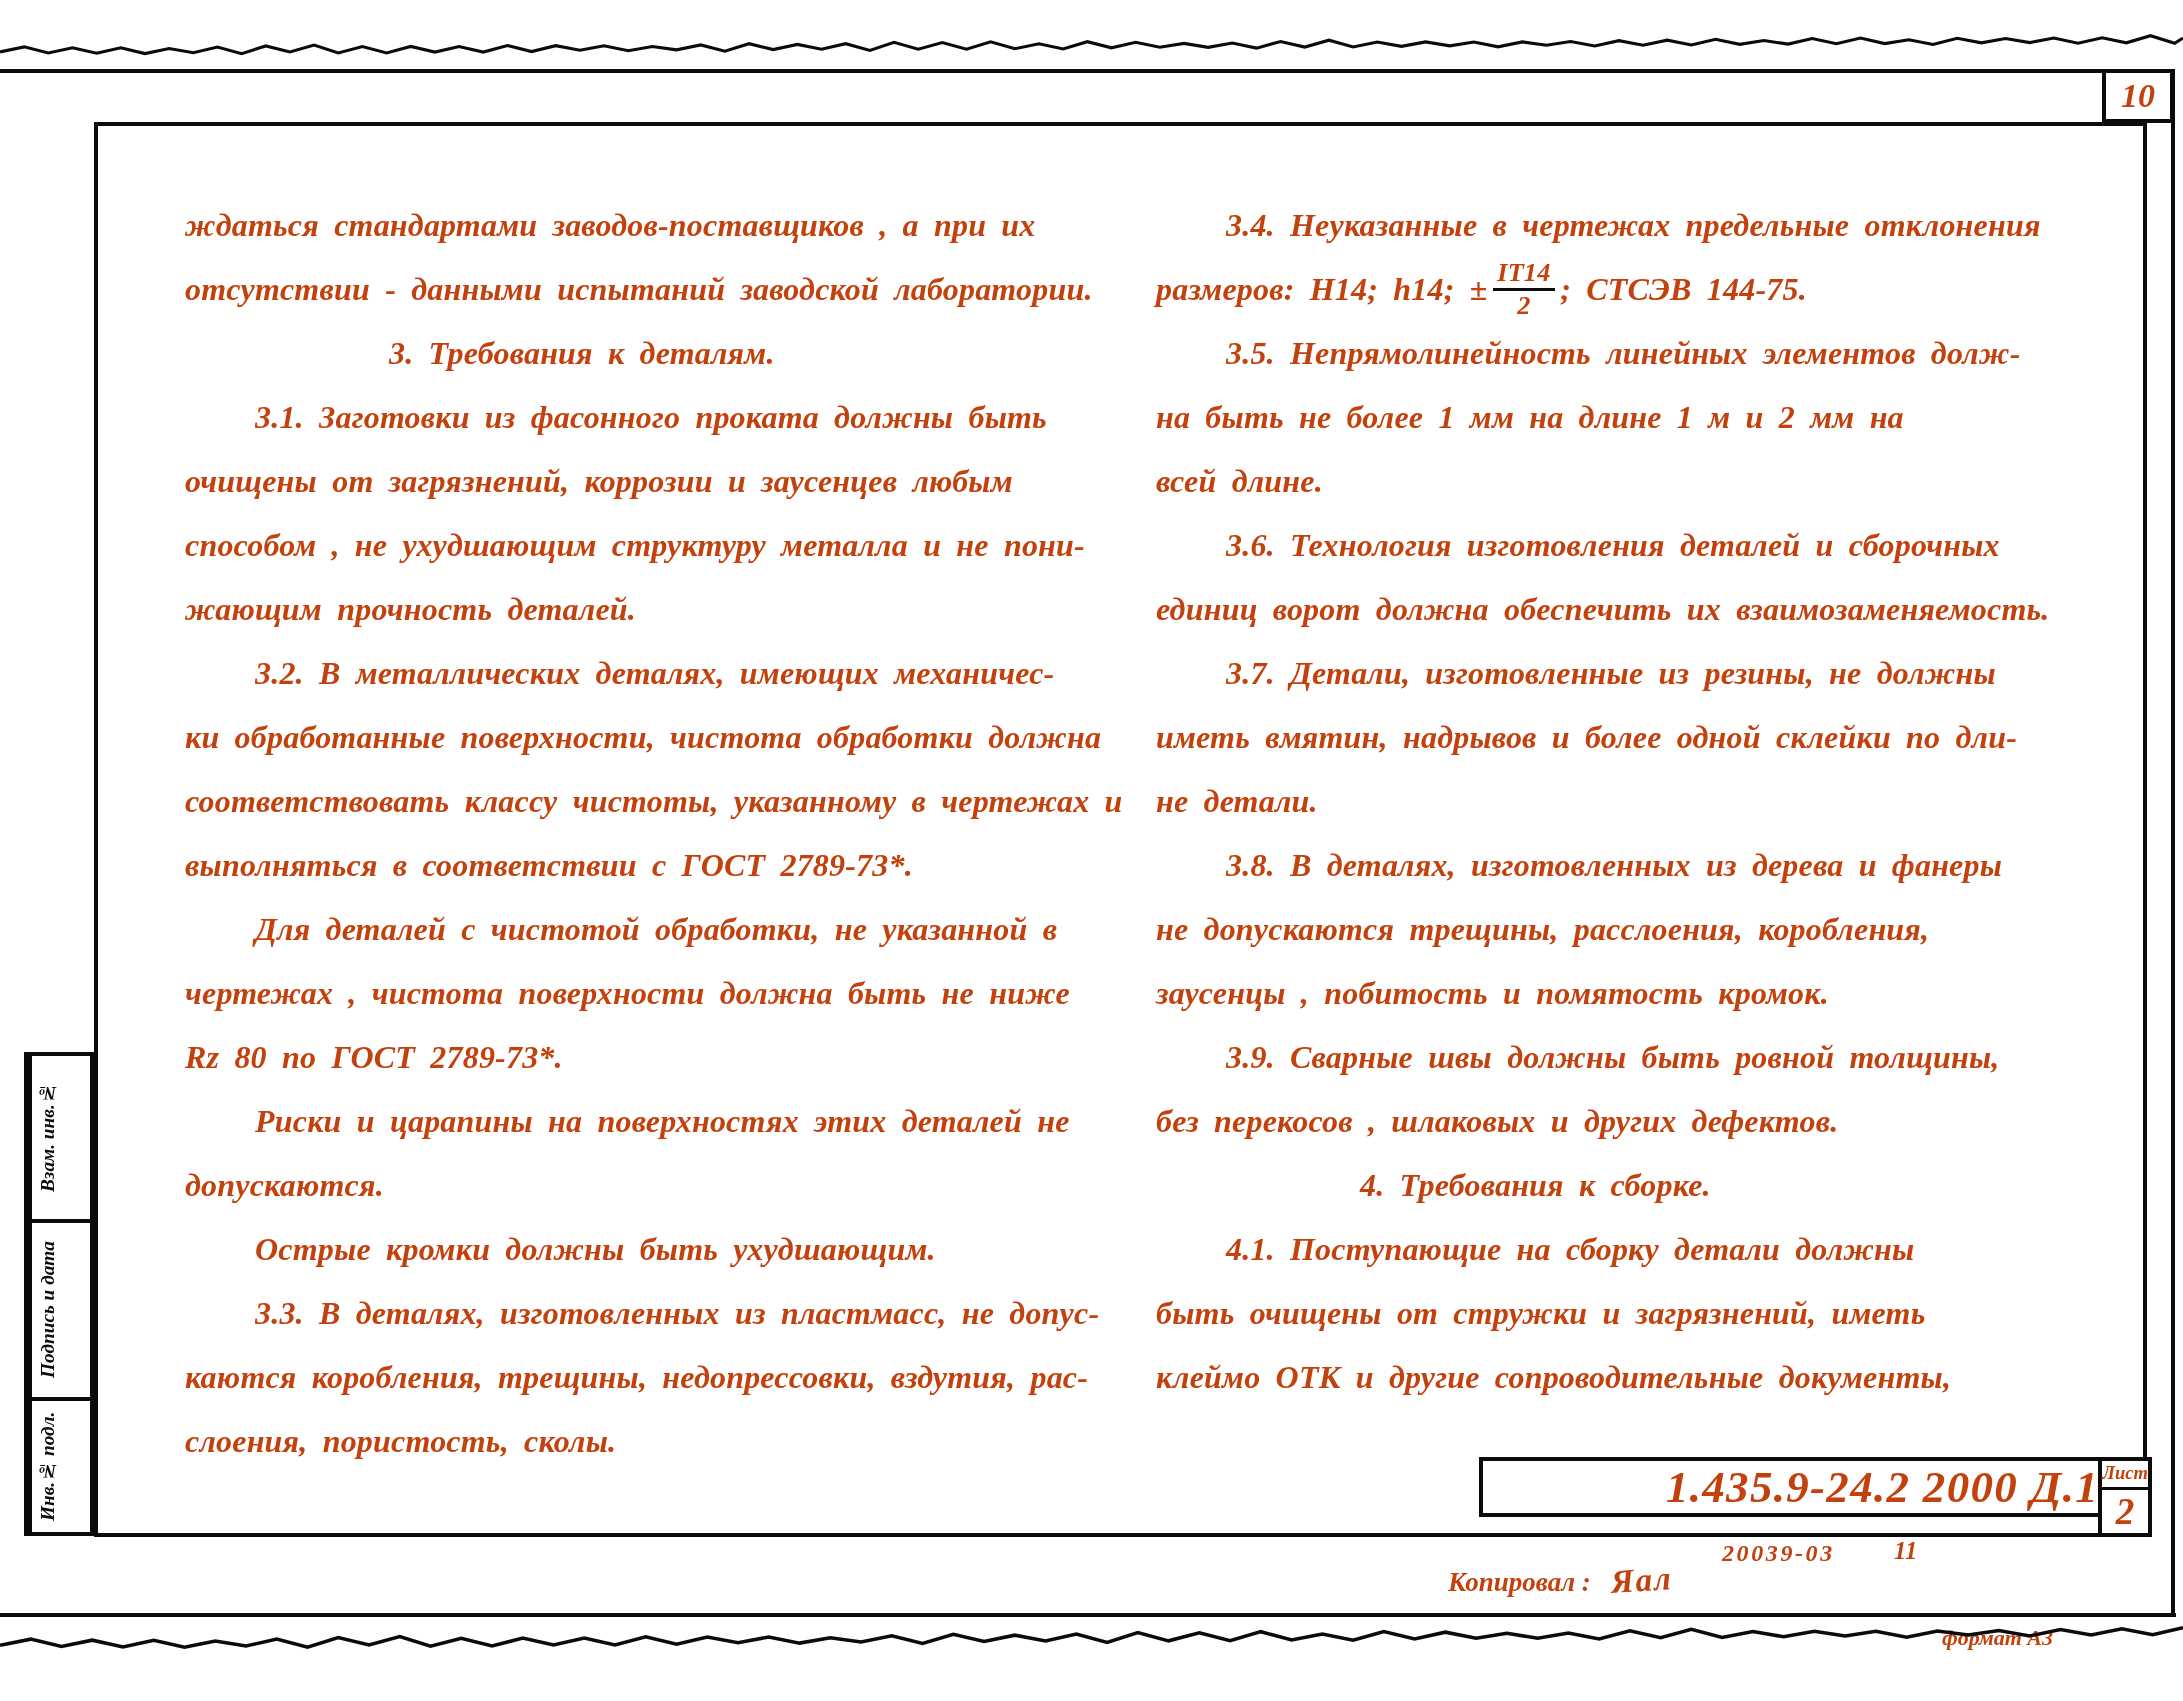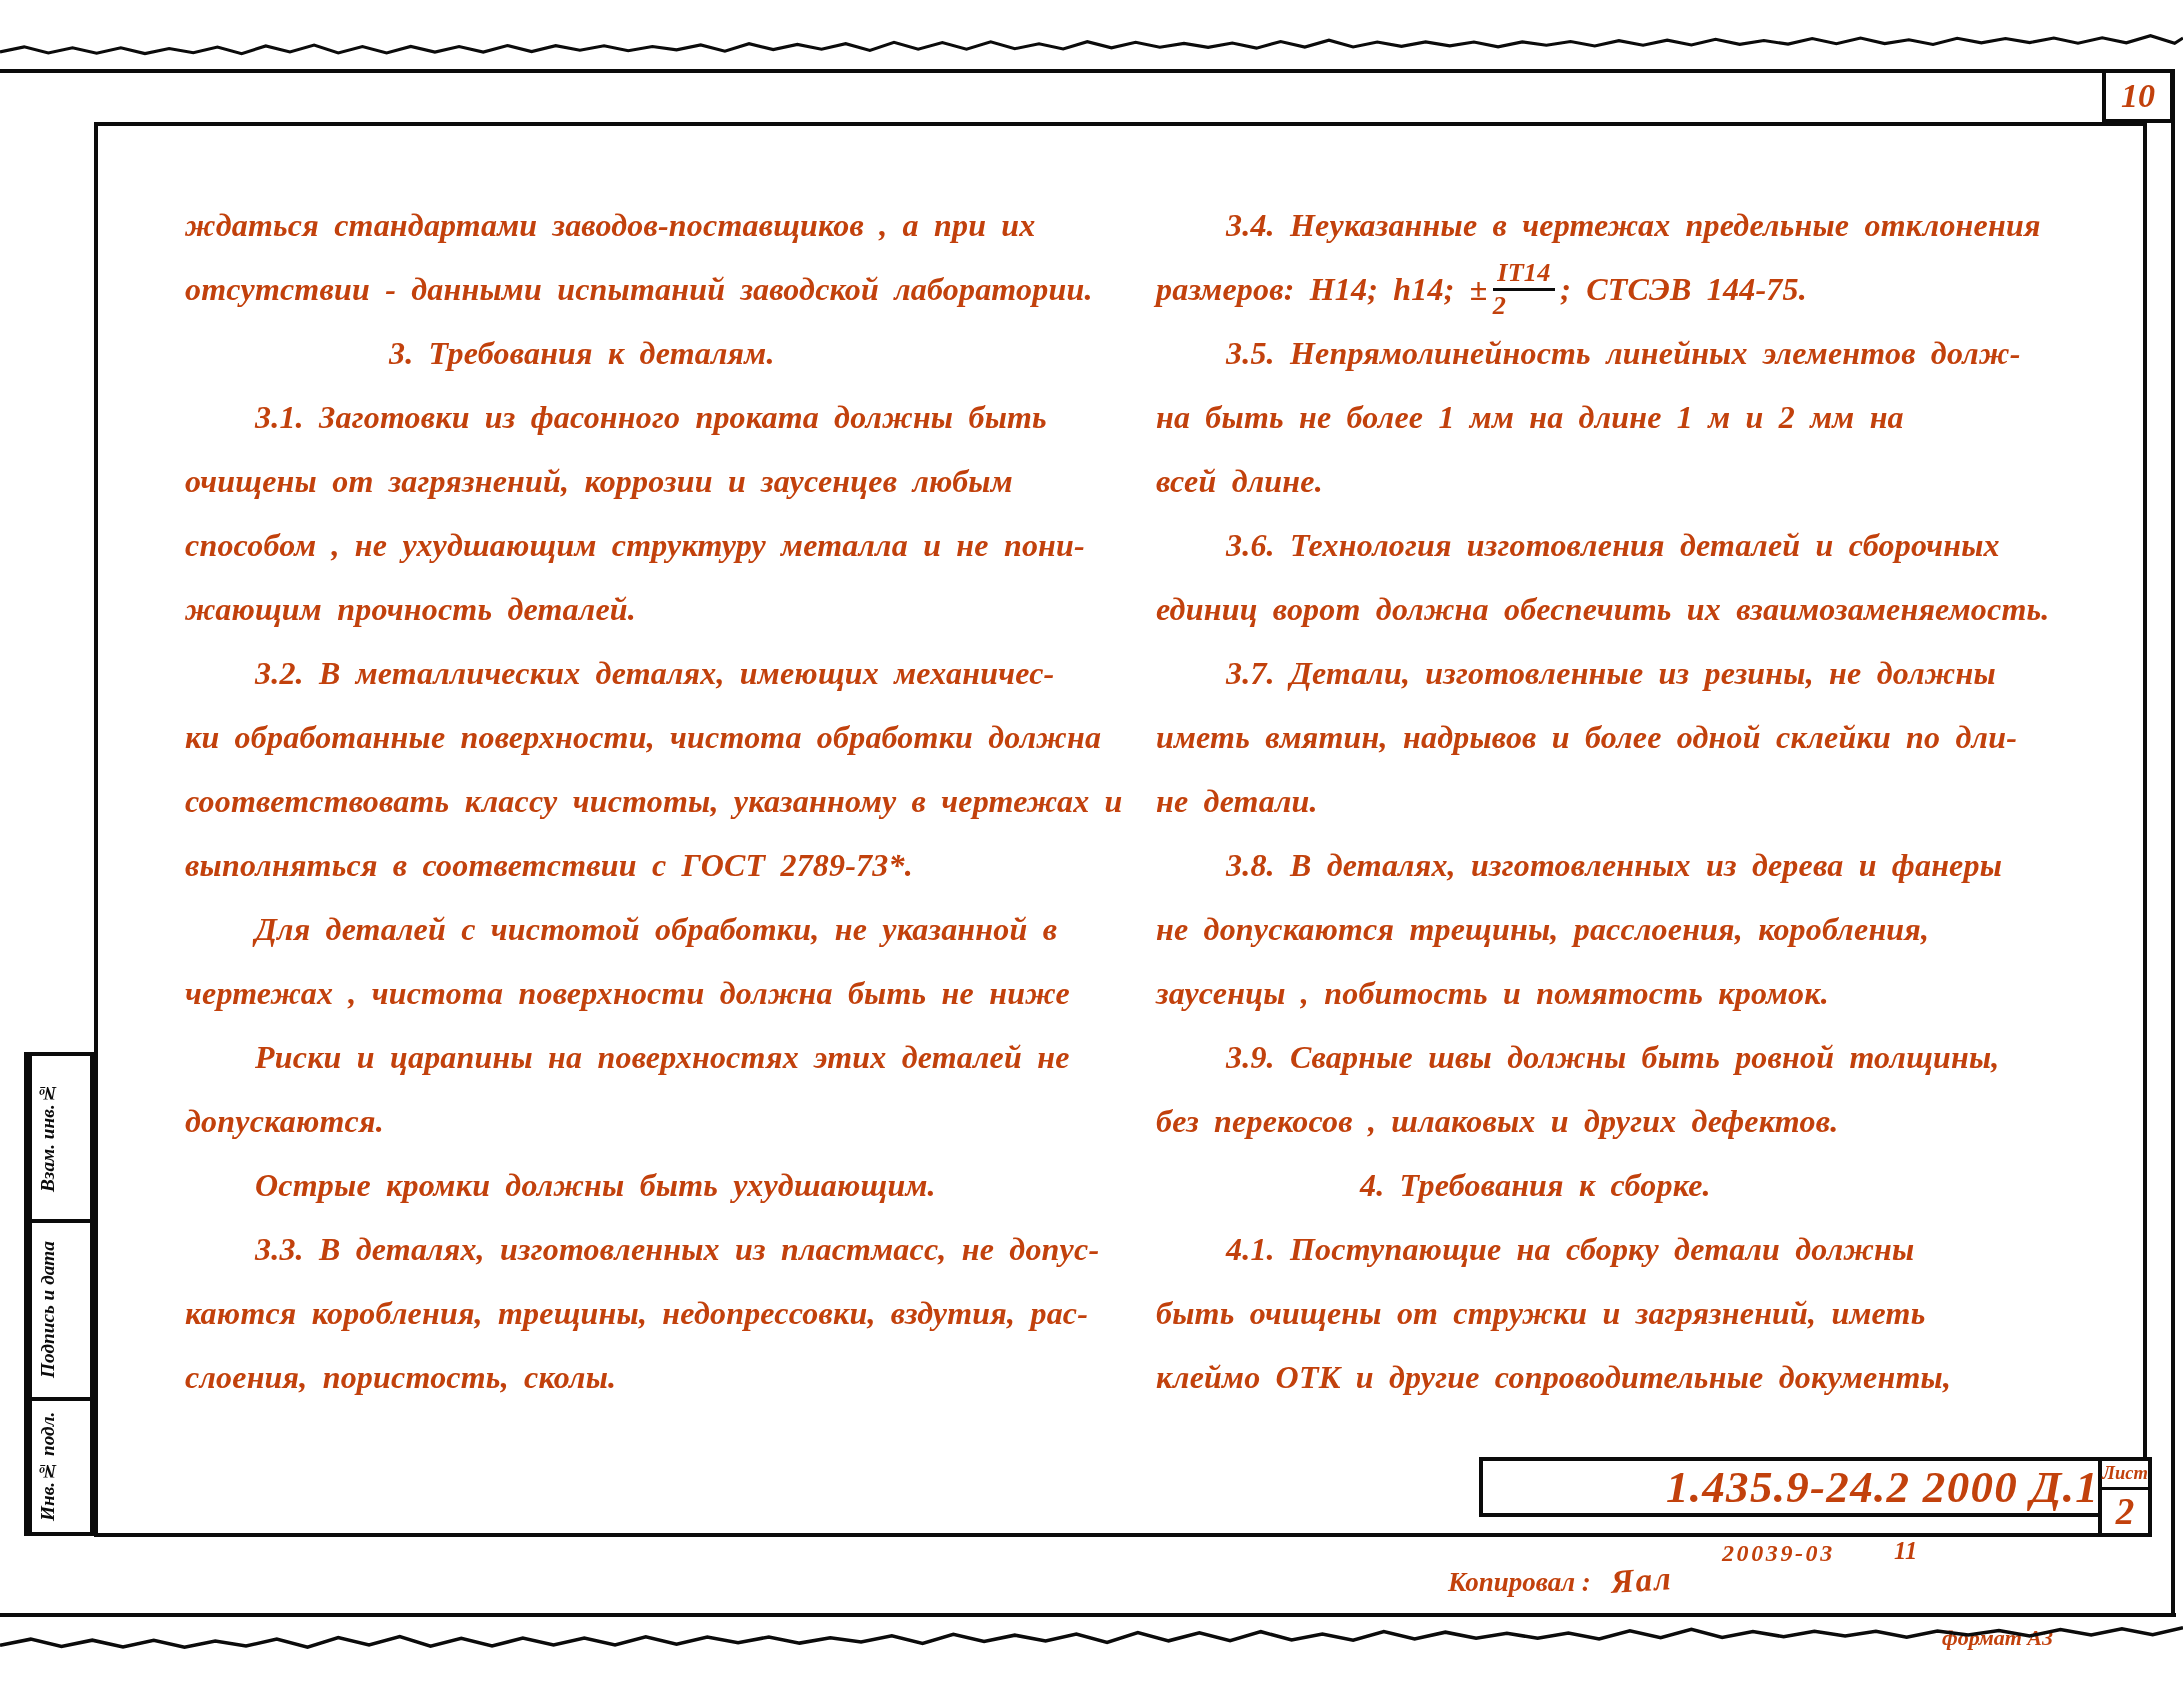--- a/index.html
+++ b/index.html
@@ -58,21 +58,21 @@
   .col-right{left:1156px;width:949px;}
   .line{
     height:64px;display:flex;align-items:center;
     white-space:nowrap;
     font-size:32px;font-style:italic;font-weight:bold;
     word-spacing:7px;letter-spacing:0.2px;
   }
   .line.indent{padding-left:70px;}
   .line.heading{padding-left:204px;}
 
-  .frac{display:inline-block;font-size:0.82em;line-height:1.05;margin:0 5.3px;}
+  .frac{display:inline-block;text-align:center;font-size:0.82em;line-height:1.05;margin:0 5.3px;}
   .frac .num{display:block;border-bottom:3.1px solid #0b0b0b;padding:0 4.4px 1.8px;}
   .frac .den{display:block;padding-top:0.9px;}
 
   
   .tb-main{
     left:1479px;top:1457px;width:624px;height:60px;
     border:4.4px solid #0b0b0b;box-sizing:border-box;background:#fff;
     display:flex;align-items:center;justify-content:flex-end;
     font-size:45px;letter-spacing:1.3px;white-space:nowrap;
   }
@@ -167,20 +167,23 @@
       </div>
       <div class="line normal">
         <span>выполняться в соответствии с ГОСТ 2789-73*.</span>
       </div>
       <div class="line indent">
         <span>Для деталей с чистотой обработки, не указанной в</span>
       </div>
       <div class="line normal">
         <span>чертежах , чистота поверхности должна быть не ниже</span>
       </div>
+      <div class="line normal">
+        <span>Rz 80 по ГОСТ 2789-73*.</span>
+      </div>
       <div class="line indent">
         <span>Риски и царапины на поверхностях этих деталей не</span>
       </div>
       <div class="line normal">
         <span>допускаются.</span>
       </div>
       <div class="line indent">
         <span>Острые кромки должны быть ухудшающим.</span>
       </div>
       <div class="line indent">

